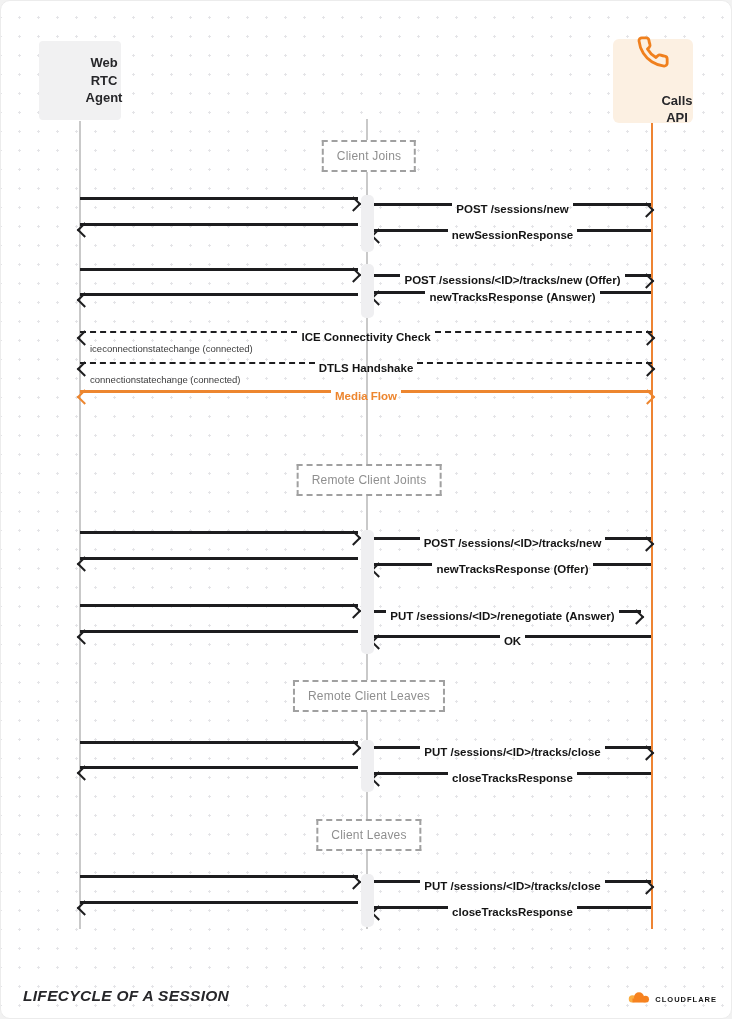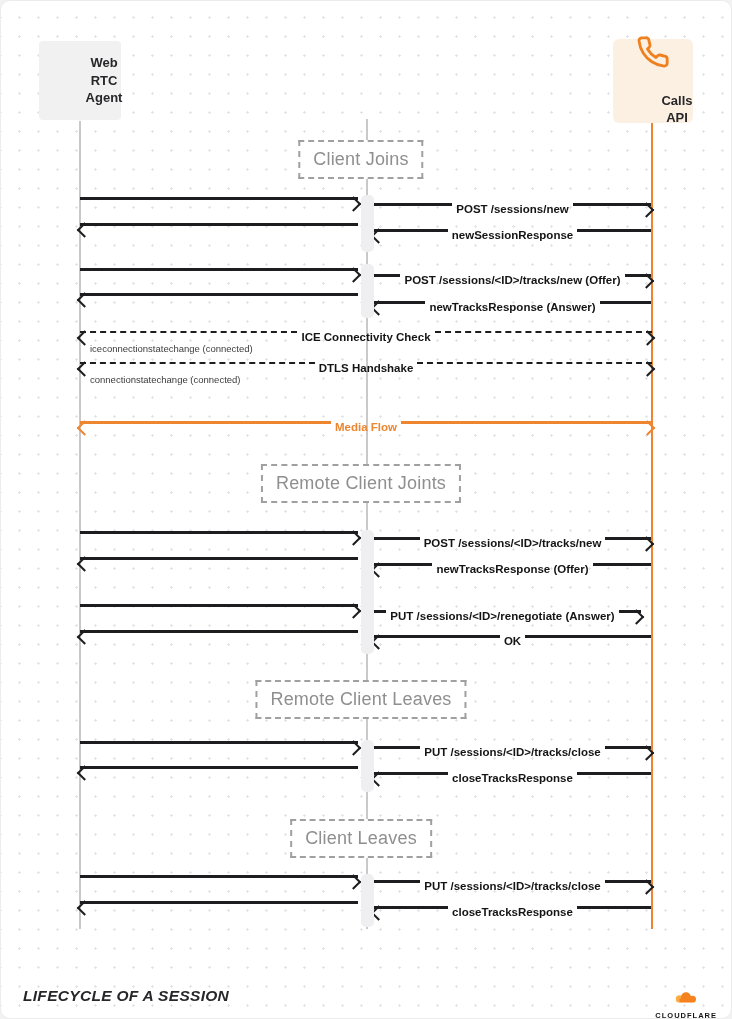--- a/index.html
+++ b/index.html
@@ -11,40 +11,40 @@
   .actor{position:absolute;display:flex;align-items:center;justify-content:center;text-align:center;
          font-weight:bold;font-size:13px;line-height:1.35;color:#27272a;background:#f1f1f2;border-radius:4px;}
   .actor.calls{background:#fcf0e2;flex-direction:column;gap:18px;border-radius:6px;}
   .actor .albl{padding:0 6px;margin-left:48px;}
   
   .lifeline{position:absolute;width:2px;background:#c9c9c9;}
   .lifeline.orange{background:#ee8433;}
   
   .bar{position:absolute;left:360px;width:13px;background:#efeff1;border-radius:5px;z-index:3;}
   
-  .section{position:absolute;transform:translateX(-50%);left:360px;background:#ffffff;
-           border:2px dashed #a0a0a0;color:#8f8f8f;font-size:18px;font-weight:500;
+  .section{position:absolute;transform:translateX(-50%);left:368px;background:#ffffff;
+           border:2px dashed #a0a0a0;color:#8f8f8f;font-size:12px;font-weight:500;
            padding:7px 13px;white-space:nowrap;z-index:4;letter-spacing:.2px;}
   
   .arr{position:absolute;height:14px;display:flex;gap:4px;z-index:2;}
   .seg{flex:1;height:2.6px;background:#1d1d1f;}
   .dashed .seg{flex:1;height:0;background:none;border-top:2.6px dashed #1d1d1f;}
   .alabel{font-size:11.5px;font-weight:bold;color:#141414;white-space:nowrap;}
   .chev{position:absolute;width:9px;height:9px;top:50%;}
   .chev-r{right:0;transform:translate(1px,-50%) rotate(45deg);border-top:2.6px solid #1d1d1f;border-right:2.6px solid #1d1d1f;}
   .chev-l{left:0;transform:translate(-1px,-50%) rotate(45deg);border-bottom:2.6px solid #1d1d1f;border-left:2.6px solid #1d1d1f;}
   .orange .seg{background:#ed862f;}
   .orange .alabel{color:#ed862f;}
   .orange .chev-r{border-color:#ed862f;}
   .orange .chev-l{border-color:#ed862f;}
   .note{position:absolute;font-size:9.5px;color:#3c3c3c;white-space:nowrap;z-index:2;}
   
   .footer-title{position:absolute;left:22px;top:986px;font-size:15.5px;font-weight:bold;
                 letter-spacing:.3px;color:#27272a;font-style:italic;}
-  .brand{position:absolute;right:14px;top:989px;display:flex;align-items:center;gap:3px;flex-direction:column;}
+  .brand{position:absolute;right:14px;top:989px;display:flex;align-items:center;gap:3px;}
   .brand-text{font-size:7.5px;font-weight:bold;letter-spacing:1px;color:#141414;}
 </style>
 </head>
 <body>
 
 <div class="page">
 
   <div class="lifeline" style="left:78px;top:120px;height:808px"></div>
   <div class="lifeline" style="left:365px;top:118px;height:810px"></div>
   <div class="lifeline orange" style="left:650px;top:122px;height:806px"></div>
@@ -100,21 +100,21 @@
   <div class="arr" style="left:373px;top:273px;width:277px">
     <div class="seg"></div>
     <div class="alabel">POST /sessions/&lt;ID&gt;/tracks/new (Offer)</div>
     <div class="seg"></div>
     <div class="chev chev-r"></div>
   </div>
   <div class="arr" style="left:79px;top:292px;width:278px">
     <div class="seg"></div>
     <div class="chev chev-l"></div>
   </div>
-  <div class="arr" style="left:373px;top:300px;width:277px">
+  <div class="arr" style="left:373px;top:290px;width:277px">
     <div class="seg"></div>
     <div class="alabel">newTracksResponse (Answer)</div>
     <div class="seg"></div>
     <div class="chev chev-l"></div>
   </div>
 
   <div class="arr dashed" style="left:79px;top:330px;width:572px">
     <div class="seg"></div>
     <div class="alabel">ICE Connectivity Check</div>
     <div class="seg"></div>
@@ -125,21 +125,21 @@
 
   <div class="arr dashed" style="left:79px;top:361px;width:572px">
     <div class="seg"></div>
     <div class="alabel">DTLS Handshake</div>
     <div class="seg"></div>
     <div class="chev chev-l"></div>
     <div class="chev chev-r"></div>
   </div>
   <div class="note" style="left:89px;top:373px">connectionstatechange (connected)</div>
 
-  <div class="arr orange" style="left:79px;top:420px;width:572px">
+  <div class="arr orange" style="left:79px;top:389px;width:572px">
     <div class="seg"></div>
     <div class="alabel">Media Flow</div>
     <div class="seg"></div>
     <div class="chev chev-l"></div>
     <div class="chev chev-r"></div>
   </div>
 
   <div class="arr" style="left:79px;top:530px;width:278px">
     <div class="seg"></div>
     <div class="chev chev-r"></div>

